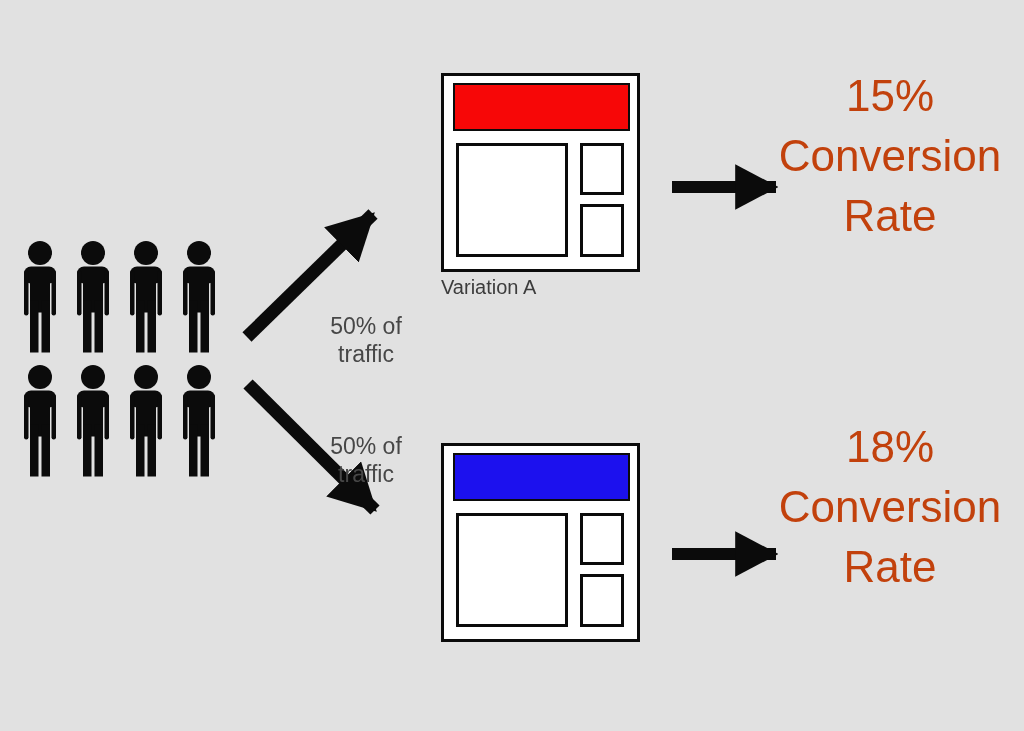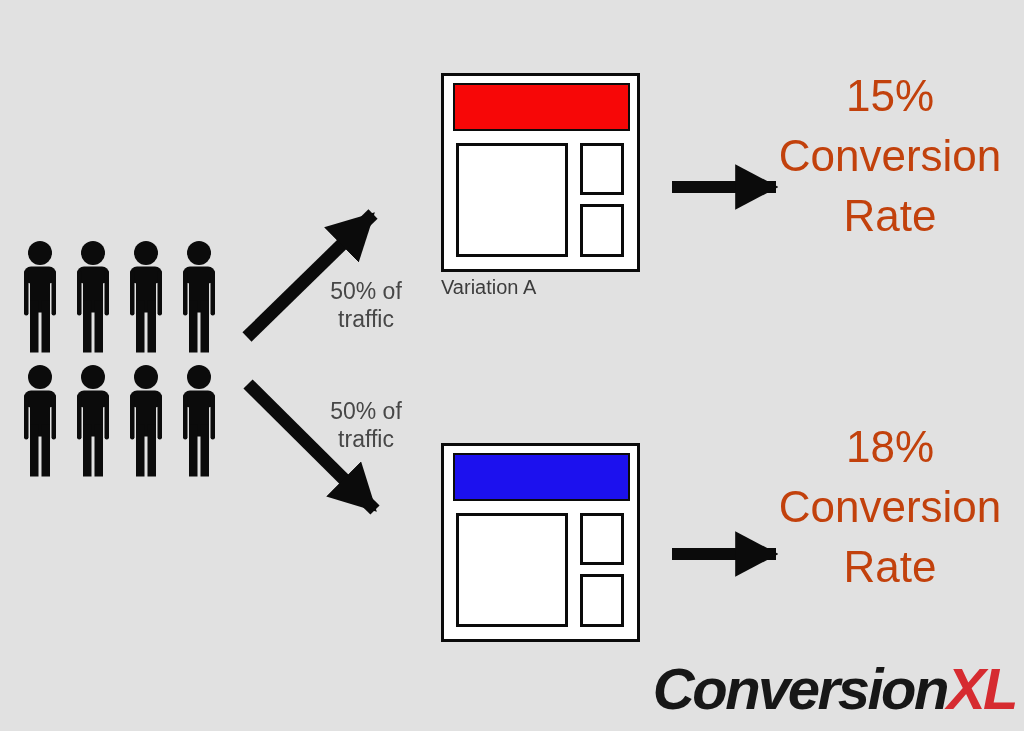--- a/index.html
+++ b/index.html
@@ -13,21 +13,21 @@
   
   .audience{position:absolute;left:16px;top:240px;}
   .people-row{display:flex;gap:5px;}
   .people-row + .people-row{margin-top:11px;}
   .person{width:48px;height:113px;display:block;}
   .person *{fill:#0b0b0b;}
 
   
   .traffic-label{
     position:absolute;width:140px;text-align:center;
-    font-size:23px;line-height:28px;color:#474747;font-weight:300;
+    font-size:23px;line-height:28px;color:#474747;font-weight:300;margin-top:35px;
   }
   .traffic-top{left:296px;top:277px;}
   .traffic-bottom{left:296px;top:397px;}
 
   
   .variation-card{
     position:absolute;left:441px;width:199px;height:199px;
     background:#ffffff;border:3px solid #0b0b0b;box-sizing:border-box;
   }
   .card-a{top:73px;}
@@ -159,17 +159,14 @@
     <div>15%</div>
     <div>Conversion</div>
     <div>Rate</div>
   </div>
   <div class="result result-b">
     <div>18%</div>
     <div>Conversion</div>
     <div>Rate</div>
   </div>
 
-  <div class="logo">
-    <span>Conversion</span><span style="color: rgb(214, 43, 48);">XL</span>
-  </div>
 
 </div>
 
 </body></html>

